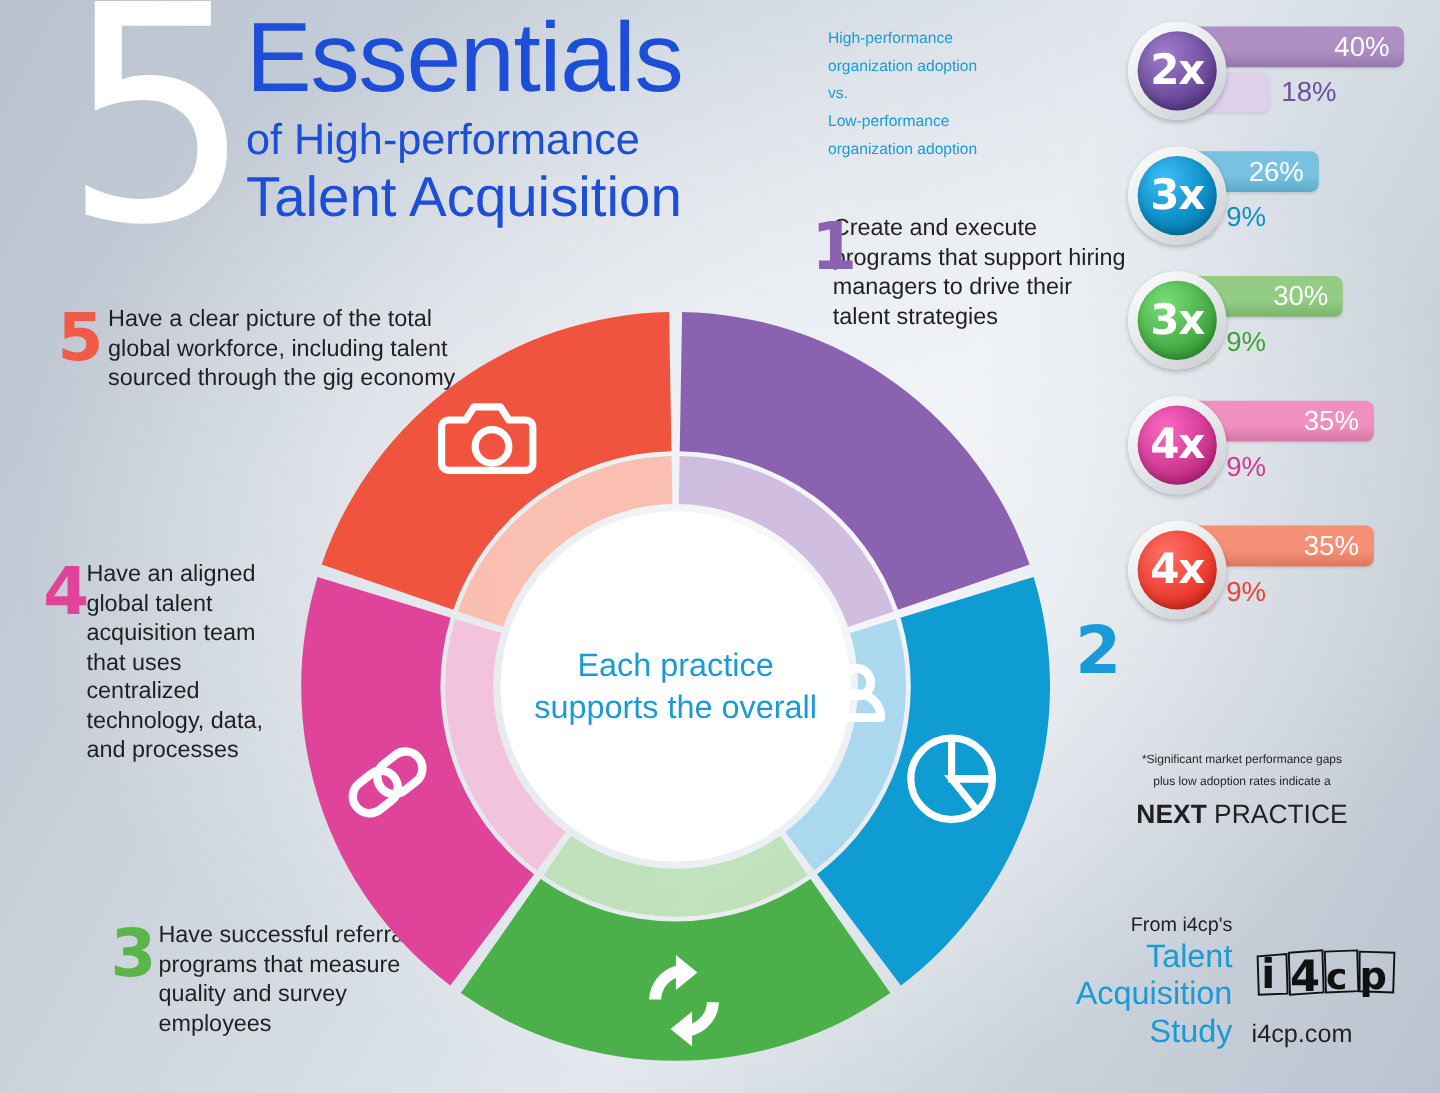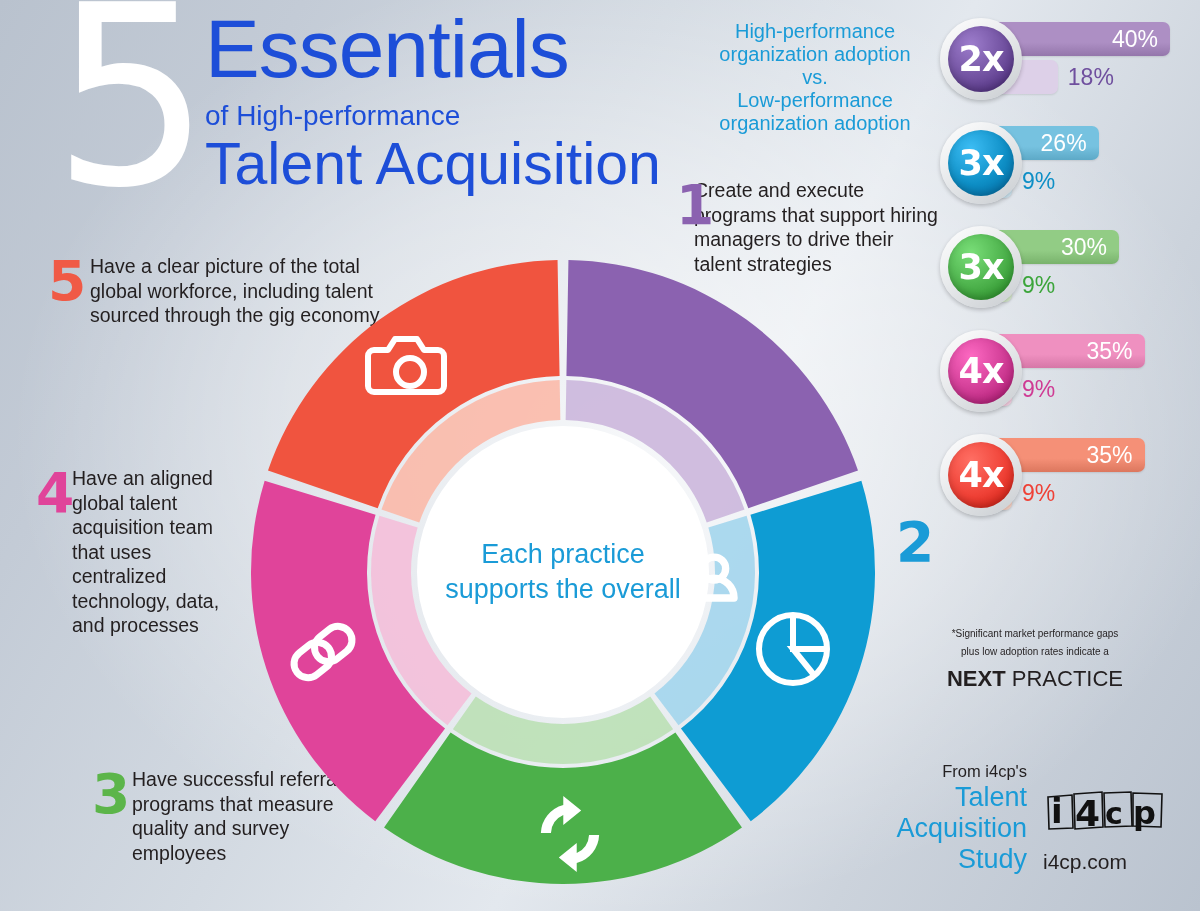--- a/index.html
+++ b/index.html
@@ -15,27 +15,27 @@
 
   
   .big5{
     position:absolute;left:52px;top:-28px;
     font-size:250px;line-height:250px;font-weight:400;
     color:#ffffff;letter-spacing:-6px;
     font-family:"DejaVu Sans", sans-serif;
   }
   .title-blk{position:absolute;left:205px;top:8px;color:#1d4ed8;}
   .t-essentials{font-size:82px;line-height:82px;letter-spacing:-1px;font-weight:400;}
-  .t-sub1{font-size:28px;line-height:44px;margin-top:4px;letter-spacing:0px;}
-  .t-sub2{font-size:59px;line-height:52px;letter-spacing:0px;}
+  .t-sub1{font-size:36px;line-height:44px;margin-top:4px;letter-spacing:0px;}
+  .t-sub2{font-size:47px;line-height:52px;letter-spacing:0px;}
 
   
   .legend{
     position:absolute;left:690px;top:20px;width:250px;
-    text-align:center;color:#1a9bd7;font-size:20px;line-height:23px;
+    text-align:left;color:#1a9bd7;font-size:13px;line-height:23px;
   }
   .legend .vs{display:block;}
 
   
   .bars{position:absolute;left:940px;top:18px;width:260px;height:440px;}
   .barrow{position:absolute;left:0;}
   .bar{
     position:absolute;height:34px;border-radius:7px;
     box-shadow:0 1px 2px rgba(0,0,0,0.10);
   }

